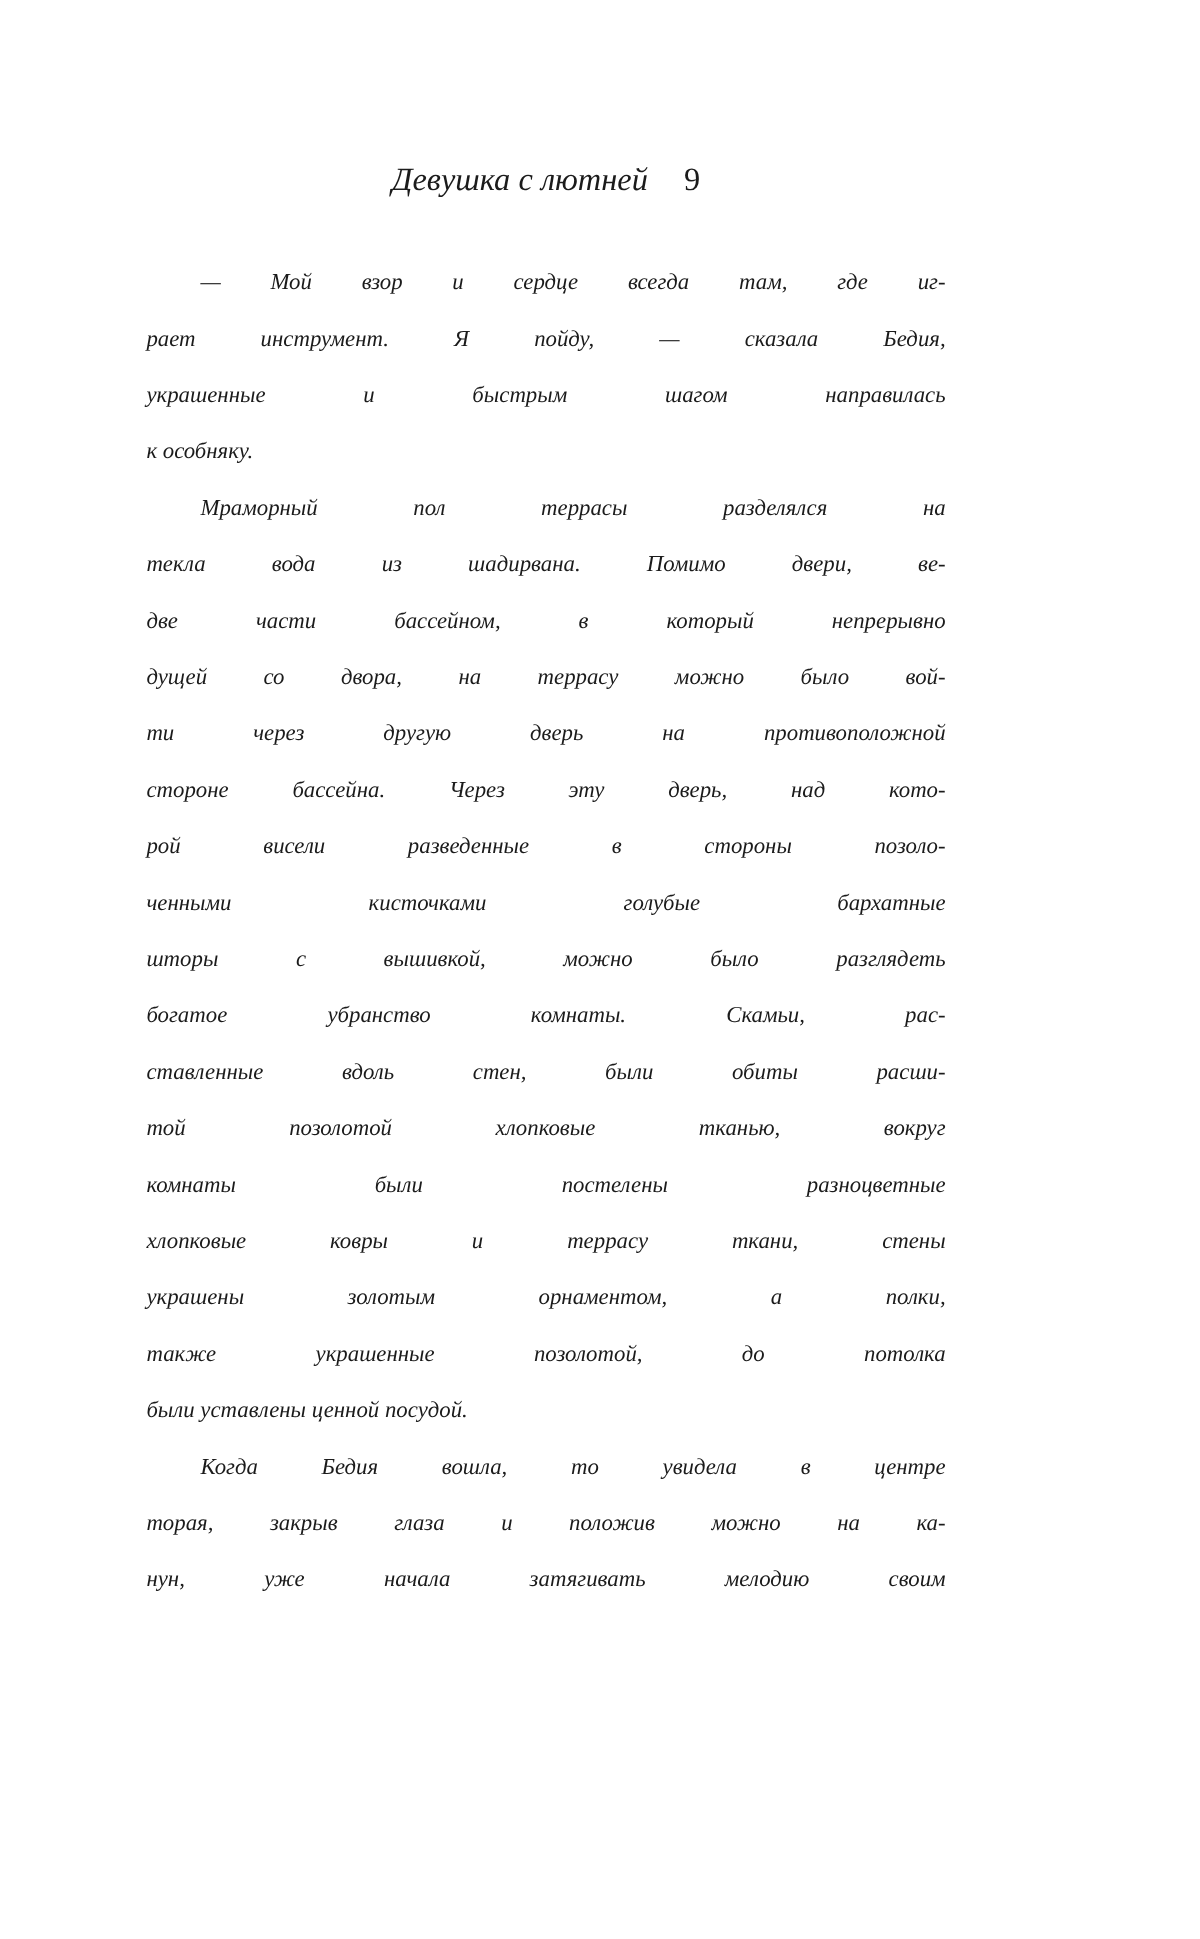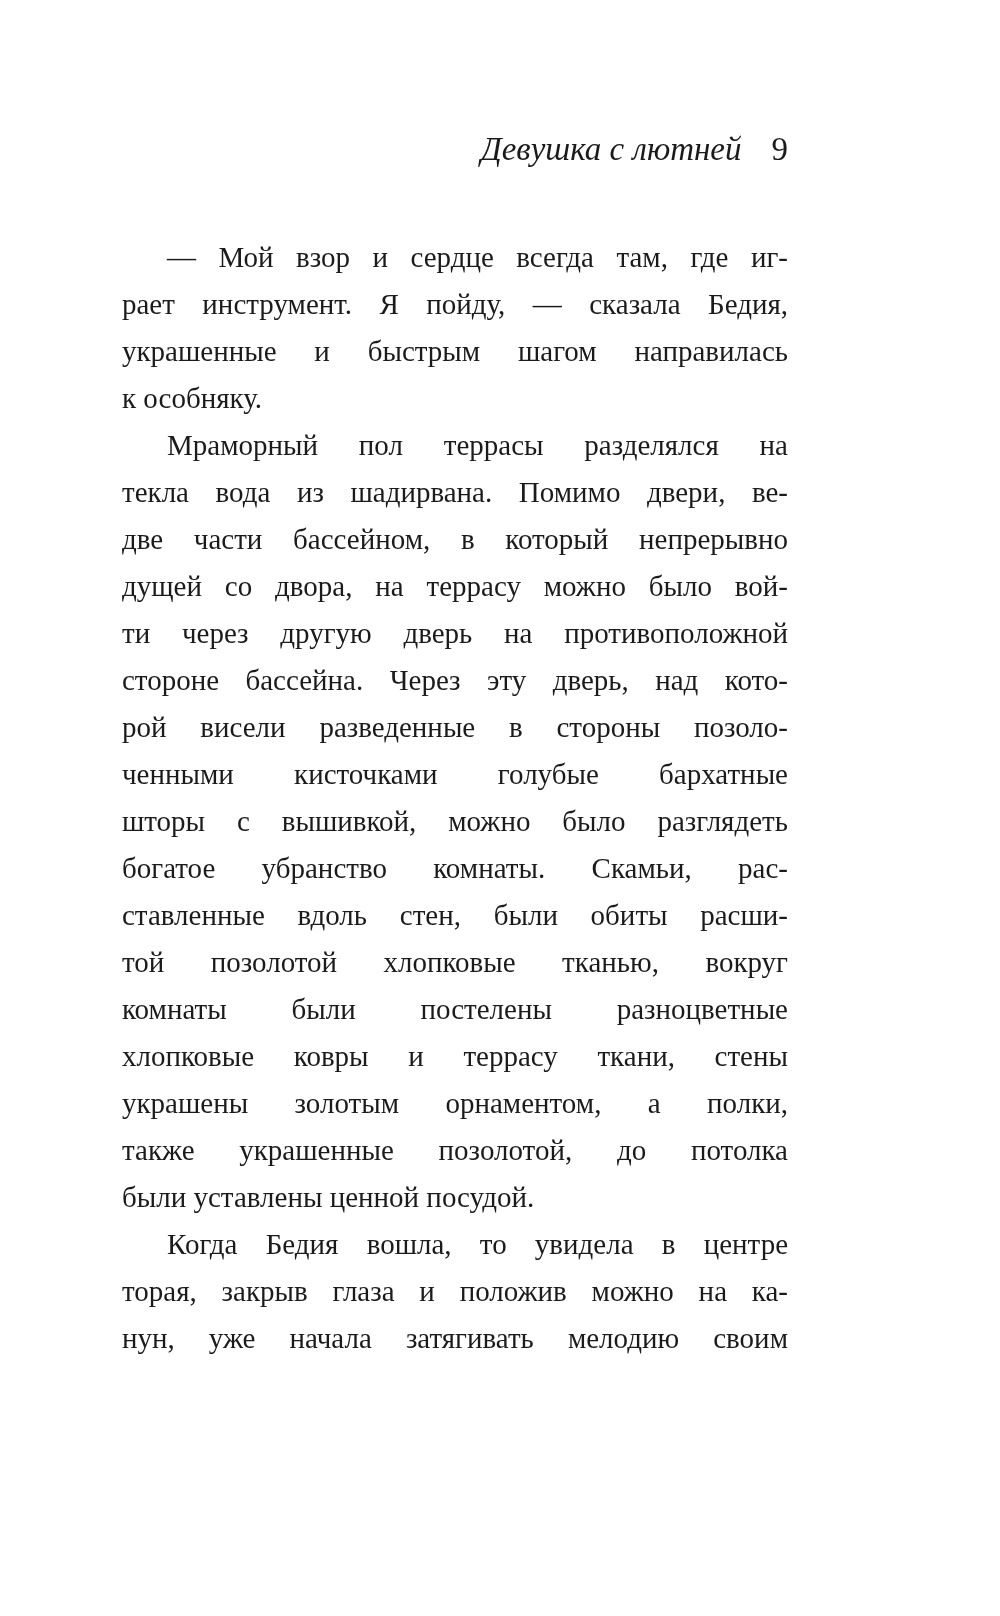--- a/index.html
+++ b/index.html
@@ -15,36 +15,37 @@
     background: #ffffff;
     overflow: hidden;
   }
   .text-block {
     position: absolute;
     left: 122px;
     top: 132px;
     width: 666px;
   }
   .running-head {
-    text-align: right;
-    font-size: 33px;
+    text-align: center;
+    font-size: 27px;
     line-height: 34px;
     color: #1b1b1b;
-    margin-bottom: 68px;
+    margin-bottom: 46px;
   }
   .rh-title {
     font-style: italic;
     margin-right: 30px;
   }
   .rh-num {
     font-style: normal;
   }
   .body-text {
     color: #1b1b1b;
-    font-size: 29px;
+    font-size: 19px;
+    font-style: italic;
   }
   .line {
     line-height: 47px;
     text-align: justify;
     text-align-last: justify;
   }
   .line.indent {
     text-indent: 45px;
   }
   .line.last {

